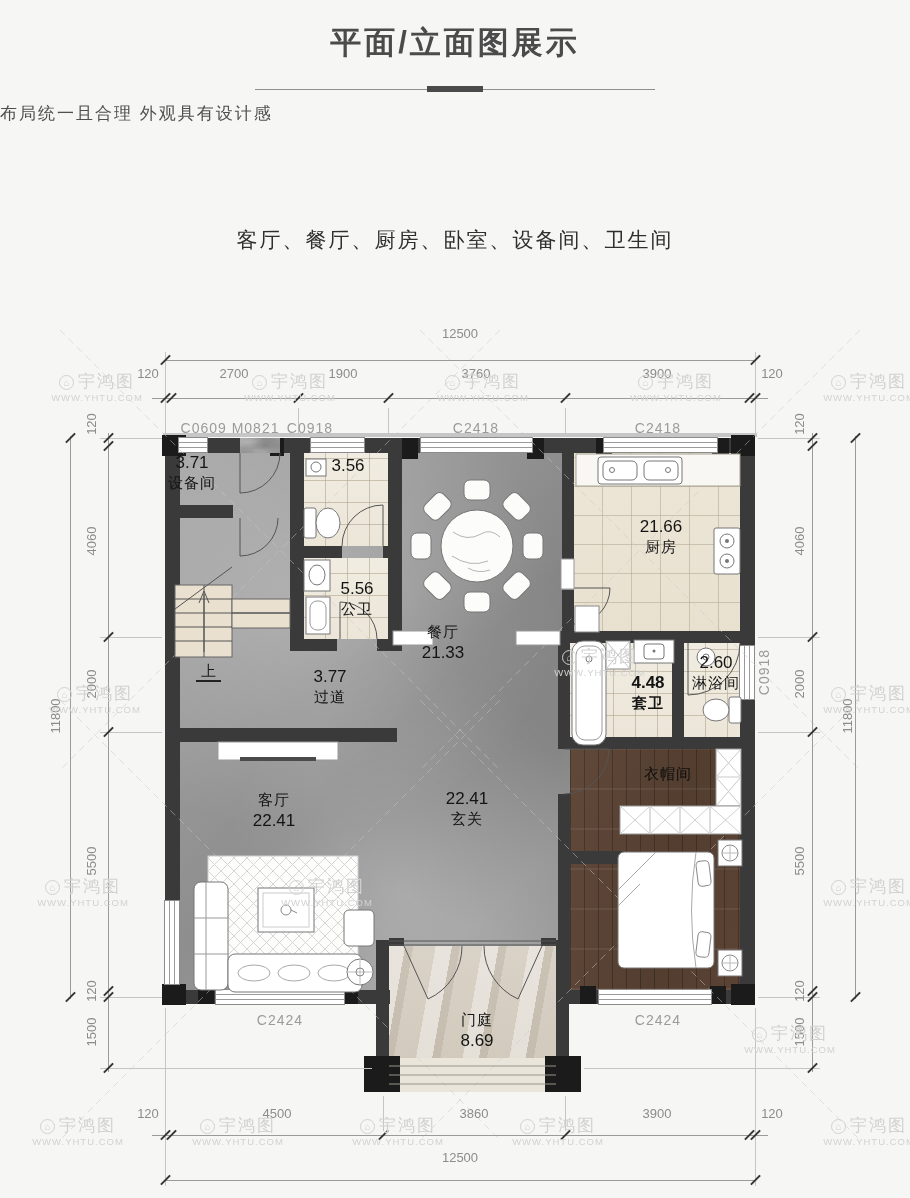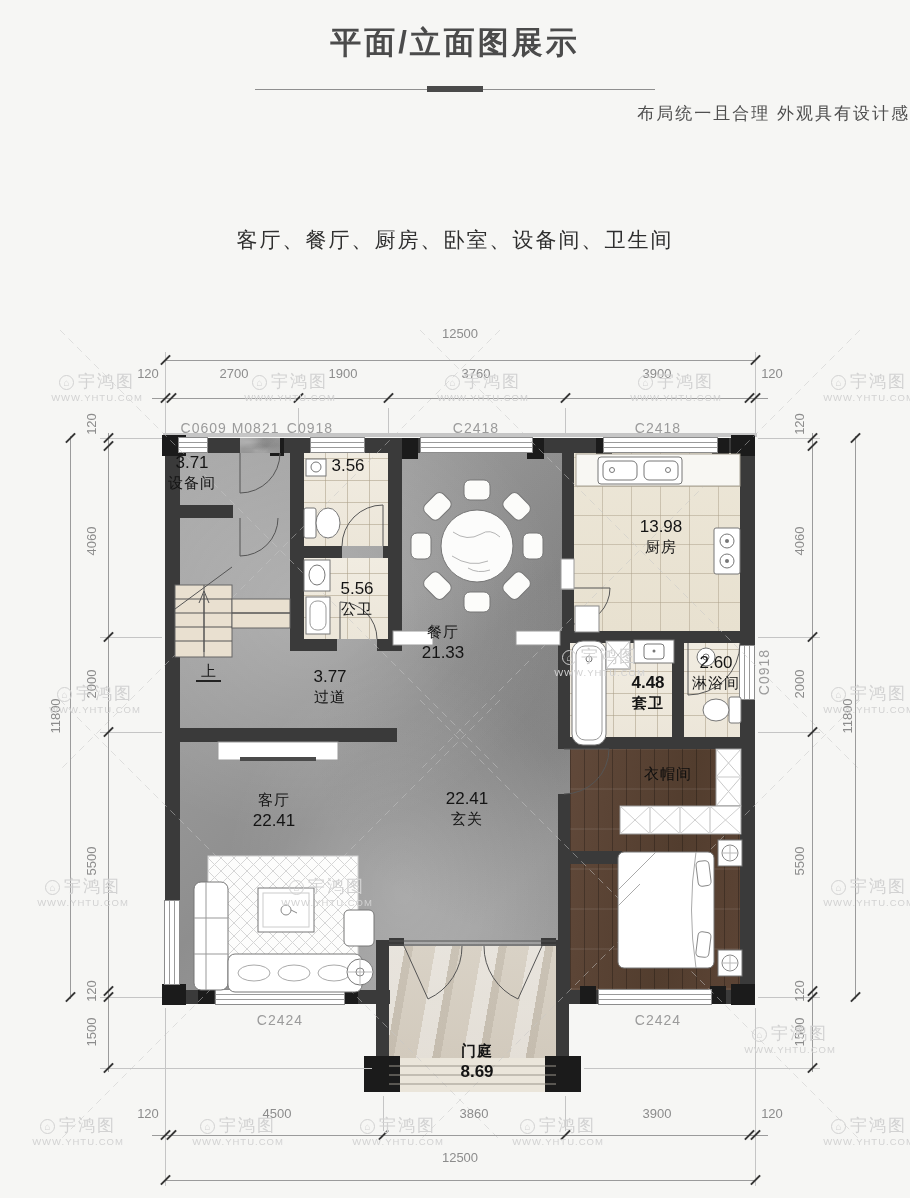--- a/index.html
+++ b/index.html
@@ -3,21 +3,21 @@
 <meta charset="utf-8">
 <style>
   :root{ --wall:#3a3a3a; --red:#c9211e; }
   *{margin:0;padding:0;box-sizing:border-box;}
   body{background:#e9e9e7;font-family:"Liberation Sans",sans-serif;}
   .page{position:relative;width:910px;height:1198px;margin:0 auto;background:#f6f6f4;overflow:hidden;}
   
   .title{position:absolute;top:22px;left:0;width:100%;text-align:center;font-size:31px;font-weight:bold;letter-spacing:3px;color:#4b4b4b;}
   .divider{position:absolute;top:89px;left:50%;width:400px;height:1px;background:#8f8f8f;transform:translateX(-50%);}
   .divider-thick{position:absolute;top:86px;left:50%;width:56px;height:6px;background:#4a4a4a;transform:translateX(-50%);}
-  .subtitle{position:absolute;top:102px;left:0;width:100%;text-align:right;font-size:17px;letter-spacing:2px;color:#4f4f4f;}
+  .subtitle{position:absolute;top:102px;left:0;width:100%;text-align:left;font-size:17px;letter-spacing:2px;color:#4f4f4f;}
   .banner{position:absolute;top:166px;left:50%;transform:translateX(-50%);background:var(--red);color:#fff;
           font-family:"DejaVu Serif",serif;font-weight:bold;font-size:26px;letter-spacing:7px;padding:9px 24px 10px;}
   .rooms-line{position:absolute;top:226px;left:0;width:100%;text-align:center;font-size:21px;letter-spacing:2px;color:#2f2f2f;}
   .wall{position:absolute;background:var(--wall);z-index:12;}
   .blk{position:absolute;background:#1b1b1b;z-index:13;}
   .floor{position:absolute;z-index:4;}
   .f-marble{background:
      radial-gradient(ellipse at 22% 28%, rgba(255,255,255,.22), transparent 42%),
      radial-gradient(ellipse at 68% 55%, rgba(50,50,50,.17), transparent 46%),
      radial-gradient(ellipse at 40% 82%, rgba(255,255,255,.18), transparent 38%),
@@ -305,21 +305,21 @@
   </div>
   <div class="rl" style="left:357px;top:578px;">
     <div class="num">5.56</div>
     <div class="nm">公卫</div>
   </div>
   <div class="rl" style="left:443px;top:622px;">
     <div class="nm">餐厅</div>
     <div class="num">21.33</div>
   </div>
   <div class="rl" style="left:661px;top:516px;">
-    <div class="num">13.98</div>
+    <div class="num">21.66</div>
     <div class="nm">厨房</div>
   </div>
   <div class="rl" style="left:648px;top:672px;font-weight:bold;">
     <div class="num">4.48</div>
     <div class="nm">套卫</div>
   </div>
   <div class="rl" style="left:716px;top:652px;">
     <div class="num">2.60</div>
     <div class="nm">淋浴间</div>
   </div>
@@ -331,21 +331,21 @@
     <div class="nm">客厅</div>
     <div class="num">22.41</div>
   </div>
   <div class="rl" style="left:467px;top:788px;">
     <div class="num">22.41</div>
     <div class="nm">玄关</div>
   </div>
   <div class="rl" style="left:668px;top:764px;color:#0e0e0e;">
     <div class="nm">衣帽间</div>
   </div>
-  <div class="rl" style="left:477px;top:1041px;font-weight:bold;">
+  <div class="rl" style="left:477px;top:1010px;">
     <div class="nm">门庭</div>
     <div class="num">8.69</div>
   </div>
   <div class="stairs-label" style="left:196px;top:662px;">
     <span>上</span>
   </div>
 
   <div class="wlabel" style="left:230px;top:420px;">C0609 M0821</div>
   <div class="wlabel" style="left:310px;top:420px;">C0918</div>
   <div class="wlabel" style="left:476px;top:420px;">C2418</div>

